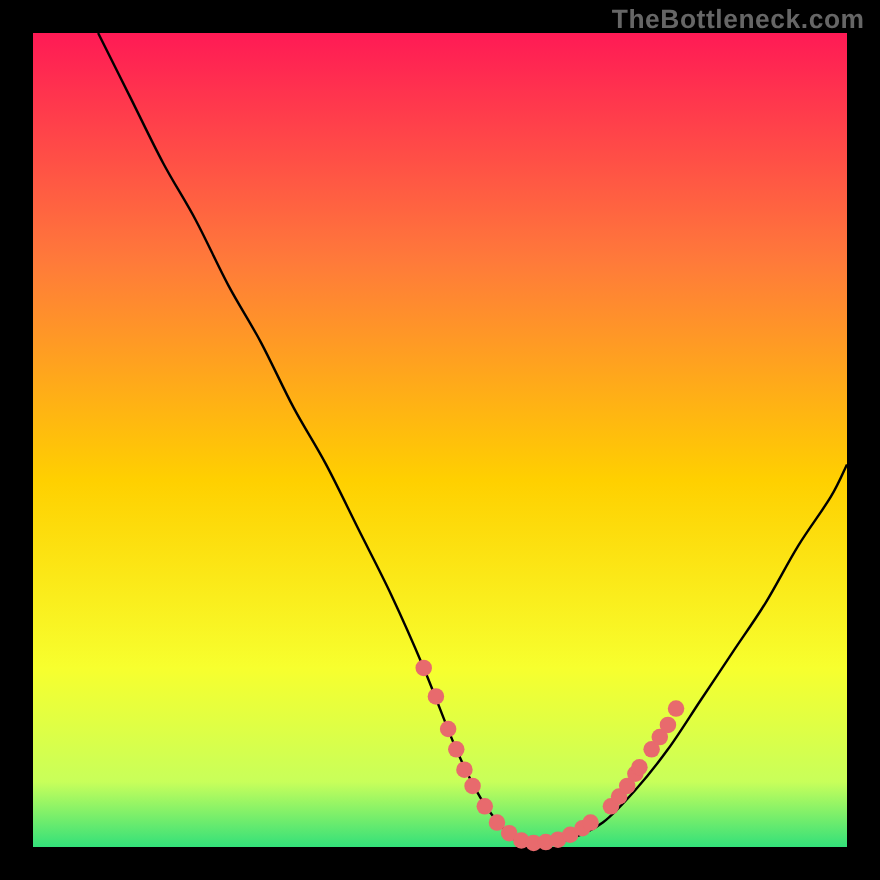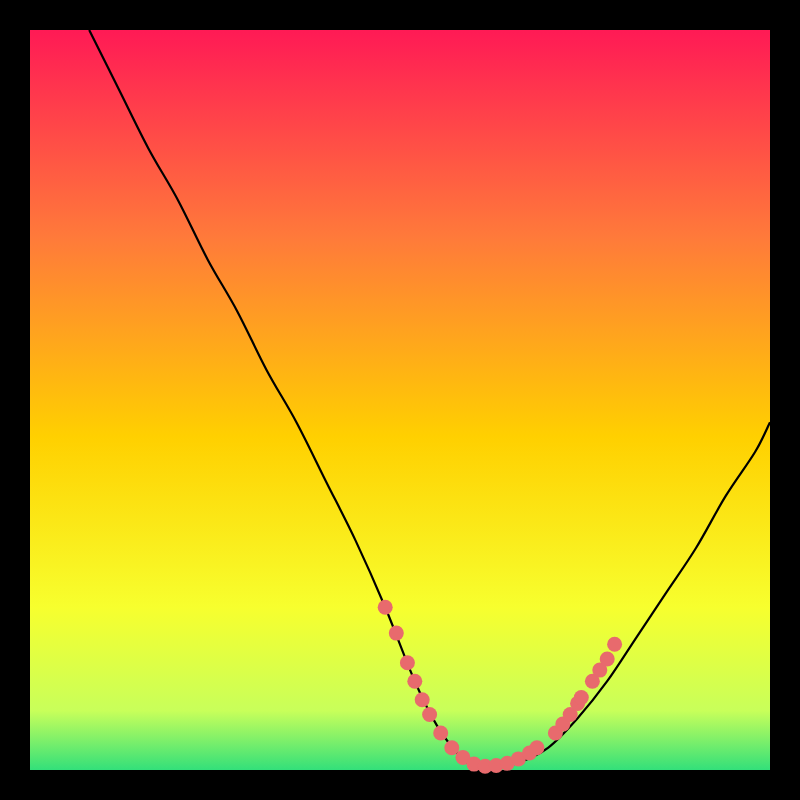--- a/index.html
+++ b/index.html
@@ -73,13 +73,14 @@
         <circle cx="570.1999999999999" cy="714.5" r="7.5" fill="#e86a6d"></circle>
         <circle cx="577.6" cy="703.4" r="7.5" fill="#e86a6d"></circle>
         <circle cx="581.3" cy="697.48" r="7.5" fill="#e86a6d"></circle>
         <circle cx="592.4" cy="681.2" r="7.5" fill="#e86a6d"></circle>
         <circle cx="599.8000000000001" cy="670.1" r="7.5" fill="#e86a6d"></circle>
         <circle cx="607.2" cy="659" r="7.5" fill="#e86a6d"></circle>
         <circle cx="614.6" cy="644.2" r="7.5" fill="#e86a6d"></circle>
       </g>
 </svg>
 
+<div class="watermark">TheBottleneck.com</div>
 </div>
 
 </body></html>

